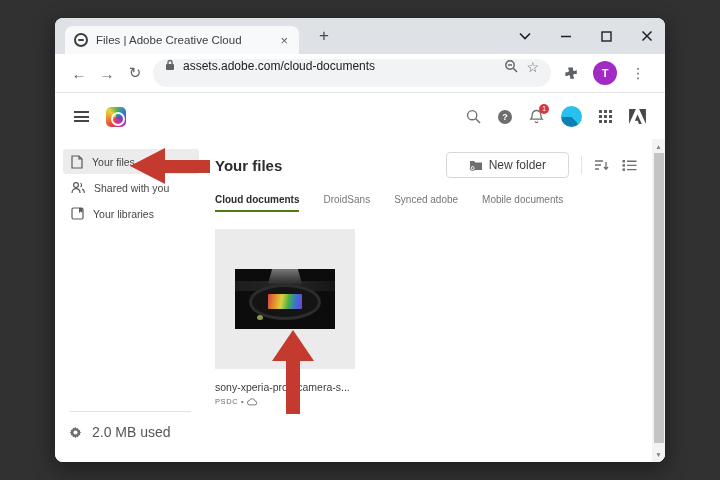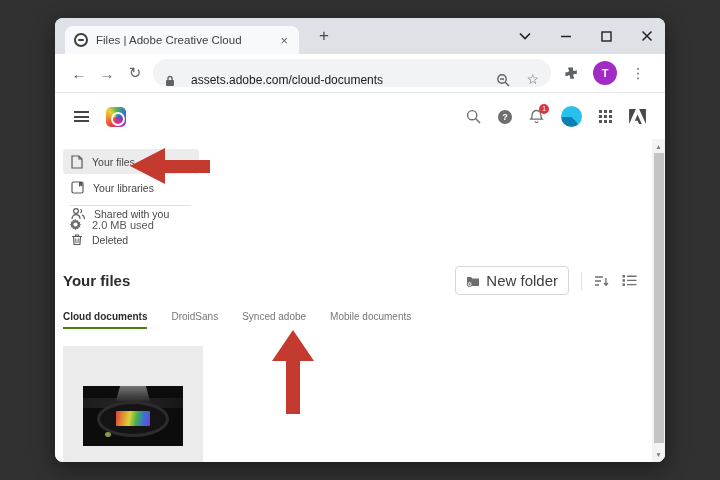--- a/index.html
+++ b/index.html
@@ -28,21 +28,21 @@
   .win-controls { position:absolute; right:12px; top:0; height:36px; display:flex;
                   align-items:center; gap:29px; }
   .win-controls svg { display:block; }
 
   
   .toolbar { height:39px; background:#fff; display:flex; align-items:center; padding:0 10px;
              border-bottom:1px solid #e4e6e8; }
   .navbtn { width:28px; height:28px; display:flex; align-items:center; justify-content:center;
             font-size:15px; color:#5f6368; }
   .urlpill { margin-left:4px; width:398px; height:28px; background:#f1f3f4; border-radius:14px;
-             display:flex; align-items:flex-end; padding:0 12px; gap:16px; }
+             display:flex; align-items:flex-start; padding:0 12px; gap:8px; }
   .url-text { flex:1; font-size:12px; color:#202124; white-space:nowrap; overflow:hidden; }
   .star { font-size:14px; color:#5f6368; }
   .tb-right { display:flex; align-items:center; gap:14px; margin-left:12px; }
   .profile-chip { width:24px; height:24px; border-radius:50%; background:#a12bc4; color:#fff;
                   font-size:11px; font-weight:bold; display:flex; align-items:center; justify-content:center; }
   .kebab { font-size:14px; color:#5f6368; }
 
   
   .page { position:absolute; left:0; top:76px; right:0; bottom:0; background:#fff; }
   .cc-header { height:45px; display:flex; align-items:center; padding:0 19px; }
@@ -59,41 +59,41 @@
   .bell-wrap { position:relative; }
   .badge { position:absolute; right:-5px; top:-5px; min-width:10px; height:10px; border-radius:5px;
            background:#d7373f; color:#fff; font-size:6.5px; display:flex; align-items:center;
            justify-content:center; padding:0 2px; }
   .cc-avatar { width:21px; height:21px; border-radius:50%;
                background:conic-gradient(from 140deg,#0d7fb8 0 130deg,#27c1ec 130deg 360deg); }
   .grid-icon { display:grid; grid-template-columns:repeat(3,3px); grid-template-rows:repeat(3,3px);
                gap:2px; }
   .grid-icon i { background:#555; }
 
-  .cc-body { position:absolute; left:0; top:45px; right:0; bottom:0; display:flex;flex-direction:column; }
+  .cc-body { position:absolute; left:0; top:45px; right:0; bottom:0; display:flex; }
 
   
   .sidebar { width:152px; position:relative; padding-top:10px; }
   .side-item { height:25px; margin:0 8px 1px 8px; padding:0 8px; border-radius:3px;
                display:flex; align-items:center; gap:9px; font-size:10.5px; color:#464646; }
   .side-item.selected { background:#ececec; }
   .side-item svg { flex:0 0 auto; }
   .side-footer { position:absolute; left:14px; right:16px; bottom:22px; }
   .lightroom { font-size:10.5px; color:#464646; }
   .side-hr { border:none; border-top:1px solid #e2e2e2; margin:10px 0 12px 0; }
-  .storage { display:flex; align-items:center; gap:10px; font-size:11px; color:#555; }
+  .storage { display:flex; align-items:center; gap:10px; font-size:14px; color:#555; }
 
   
   .main { flex:1; padding:13px 0 0 8px; position:relative; }
   .main-header { display:flex; align-items:center; }
   .page-title { font-size:15px; font-weight:bold; color:#2c2c2c; }
   .mh-right { margin-left:auto; display:flex; align-items:center; gap:12px; margin-right:28px; }
   .newfolder-btn { display:flex; align-items:center; gap:6px; background:#fff;
-                   border:1px solid #d8d8d8; border-radius:4px; padding:5px 10px;
-                   font-size:15px; color:#3e3e3e; }
+                   border:1px solid #d8d8d8; border-radius:4px; padding:5px 22px;
+                   font-size:12px; color:#3e3e3e; }
   .vdiv { width:1px; height:18px; background:#e3e3e3; }
 
   .tabs { margin-top:16px; display:flex; gap:24px; }
   .cc-tab { font-size:10px; color:#767676; padding-bottom:5px; }
   .cc-tab.active { color:#2c2c2c; font-weight:bold; border-bottom:2px solid #4d7c0f; }
 
   .cards { margin-top:17px; display:flex; gap:10px; }
   .card-col { width:140px; }
   .card { width:140px; height:140px; background:#ebebeb; position:relative; }
 
@@ -247,43 +247,33 @@
 
         <div class="sidebar">
           <div class="side-item selected">
             <svg width="12" height="14" viewBox="0 0 12 14">
                 <path d="M1 1 h7 l3 3 v9 H1 Z" fill="none" stroke="#5a5a5a" stroke-width="1.2"></path>
                 <path d="M8 1 v3 h3" fill="none" stroke="#5a5a5a" stroke-width="1.2"></path>
               </svg>
             <span>Your files</span>
           </div>
           <div class="side-item">
-            <svg width="13" height="13" viewBox="0 0 13 13">
-                <rect x="1" y="1" width="11" height="11" rx="1.5" fill="none" stroke="#5a5a5a" stroke-width="1.2"></rect>
-                <path d="M8 1 v5 l1.7-1.4 L11.4 6 V1" fill="#5a5a5a"></path>
-              </svg>
-            <span>Your libraries</span>
-          </div>
-          <div class="side-item">
             <svg width="14" height="13" viewBox="0 0 14 13">
                 <circle cx="5" cy="4" r="2.4" fill="none" stroke="#5a5a5a" stroke-width="1.2"></circle>
                 <path d="M1 12 c0-3 2-4.4 4-4.4 s4 1.4 4 4.4" fill="none" stroke="#5a5a5a" stroke-width="1.2"></path>
                 <path d="M9.5 2.2 a2.2 2.2 0 0 1 0 3.8 M11 8 c1.6.5 2.4 2 2.4 4" fill="none" stroke="#5a5a5a" stroke-width="1.1"></path>
               </svg>
             <span>Shared with you</span>
           </div>
           <div class="side-item">
-            <svg width="12" height="13" viewBox="0 0 12 13">
-                <path d="M2.5 3.5 h7 l-.6 8 h-5.8 Z" fill="none" stroke="#5a5a5a" stroke-width="1.2"></path>
-                <line x1="1" y1="3.5" x2="11" y2="3.5" stroke="#5a5a5a" stroke-width="1.2"></line>
-                <path d="M4.5 3.5 V2 h3 v1.5" fill="none" stroke="#5a5a5a" stroke-width="1.2"></path>
-                <line x1="4.7" y1="5.5" x2="5" y2="10" stroke="#5a5a5a" stroke-width="1"></line>
-                <line x1="7.3" y1="5.5" x2="7" y2="10" stroke="#5a5a5a" stroke-width="1"></line>
-              </svg>
-            <span>Deleted</span>
+            <svg width="13" height="13" viewBox="0 0 13 13">
+                <rect x="1" y="1" width="11" height="11" rx="1.5" fill="none" stroke="#5a5a5a" stroke-width="1.2"></rect>
+                <path d="M8 1 v5 l1.7-1.4 L11.4 6 V1" fill="#5a5a5a"></path>
+              </svg>
+            <span>Your libraries</span>
           </div>
 
           <div class="side-footer">
             <hr class="side-hr">
             <div class="storage">
               <svg width="13" height="13" viewBox="0 0 14 14">
                   <path d="M7 0.8 l.9 1.8 1.9-.5.4 2 2 .4-.5 1.9L13.5 7l-1.8.9.5 1.9-2 .4-.4 2-1.9-.5L7 13.5l-.9-1.8-1.9.5-.4-2-2-.4.5-1.9L.5 7l1.8-.9-.5-1.9 2-.4.4-2 1.9.5z" fill="#6e6e6e"></path>
                   <circle cx="7" cy="7" r="2.2" fill="#fff"></circle>
                 </svg>
               <span>2.0 MB used</span>

